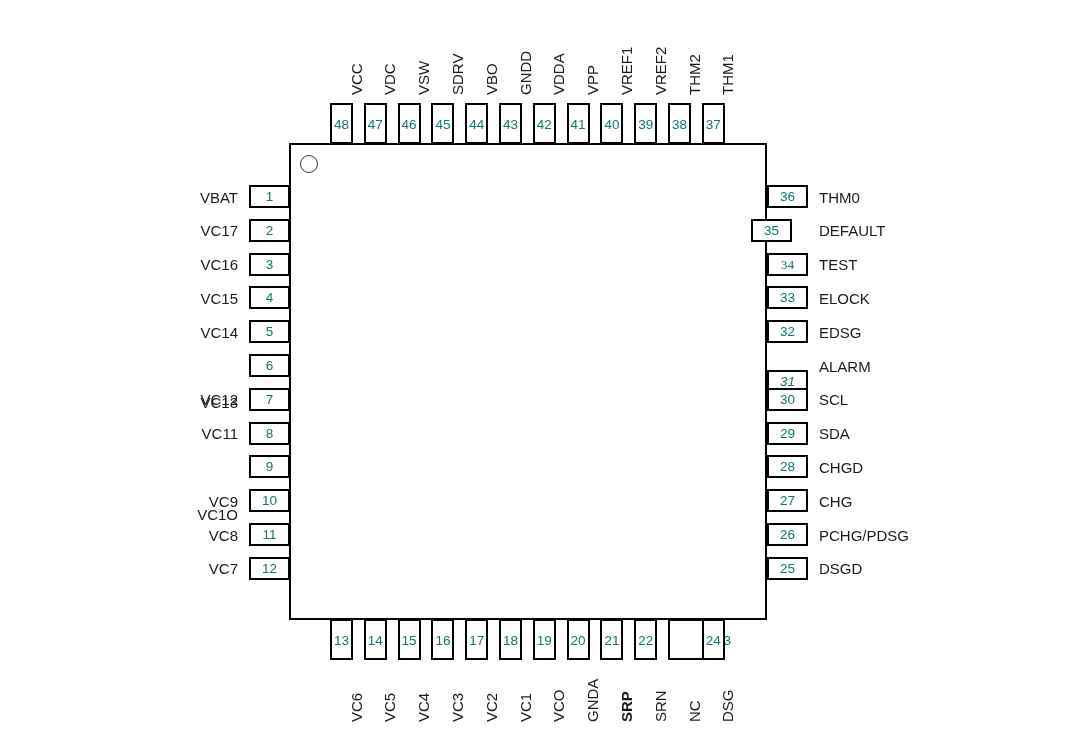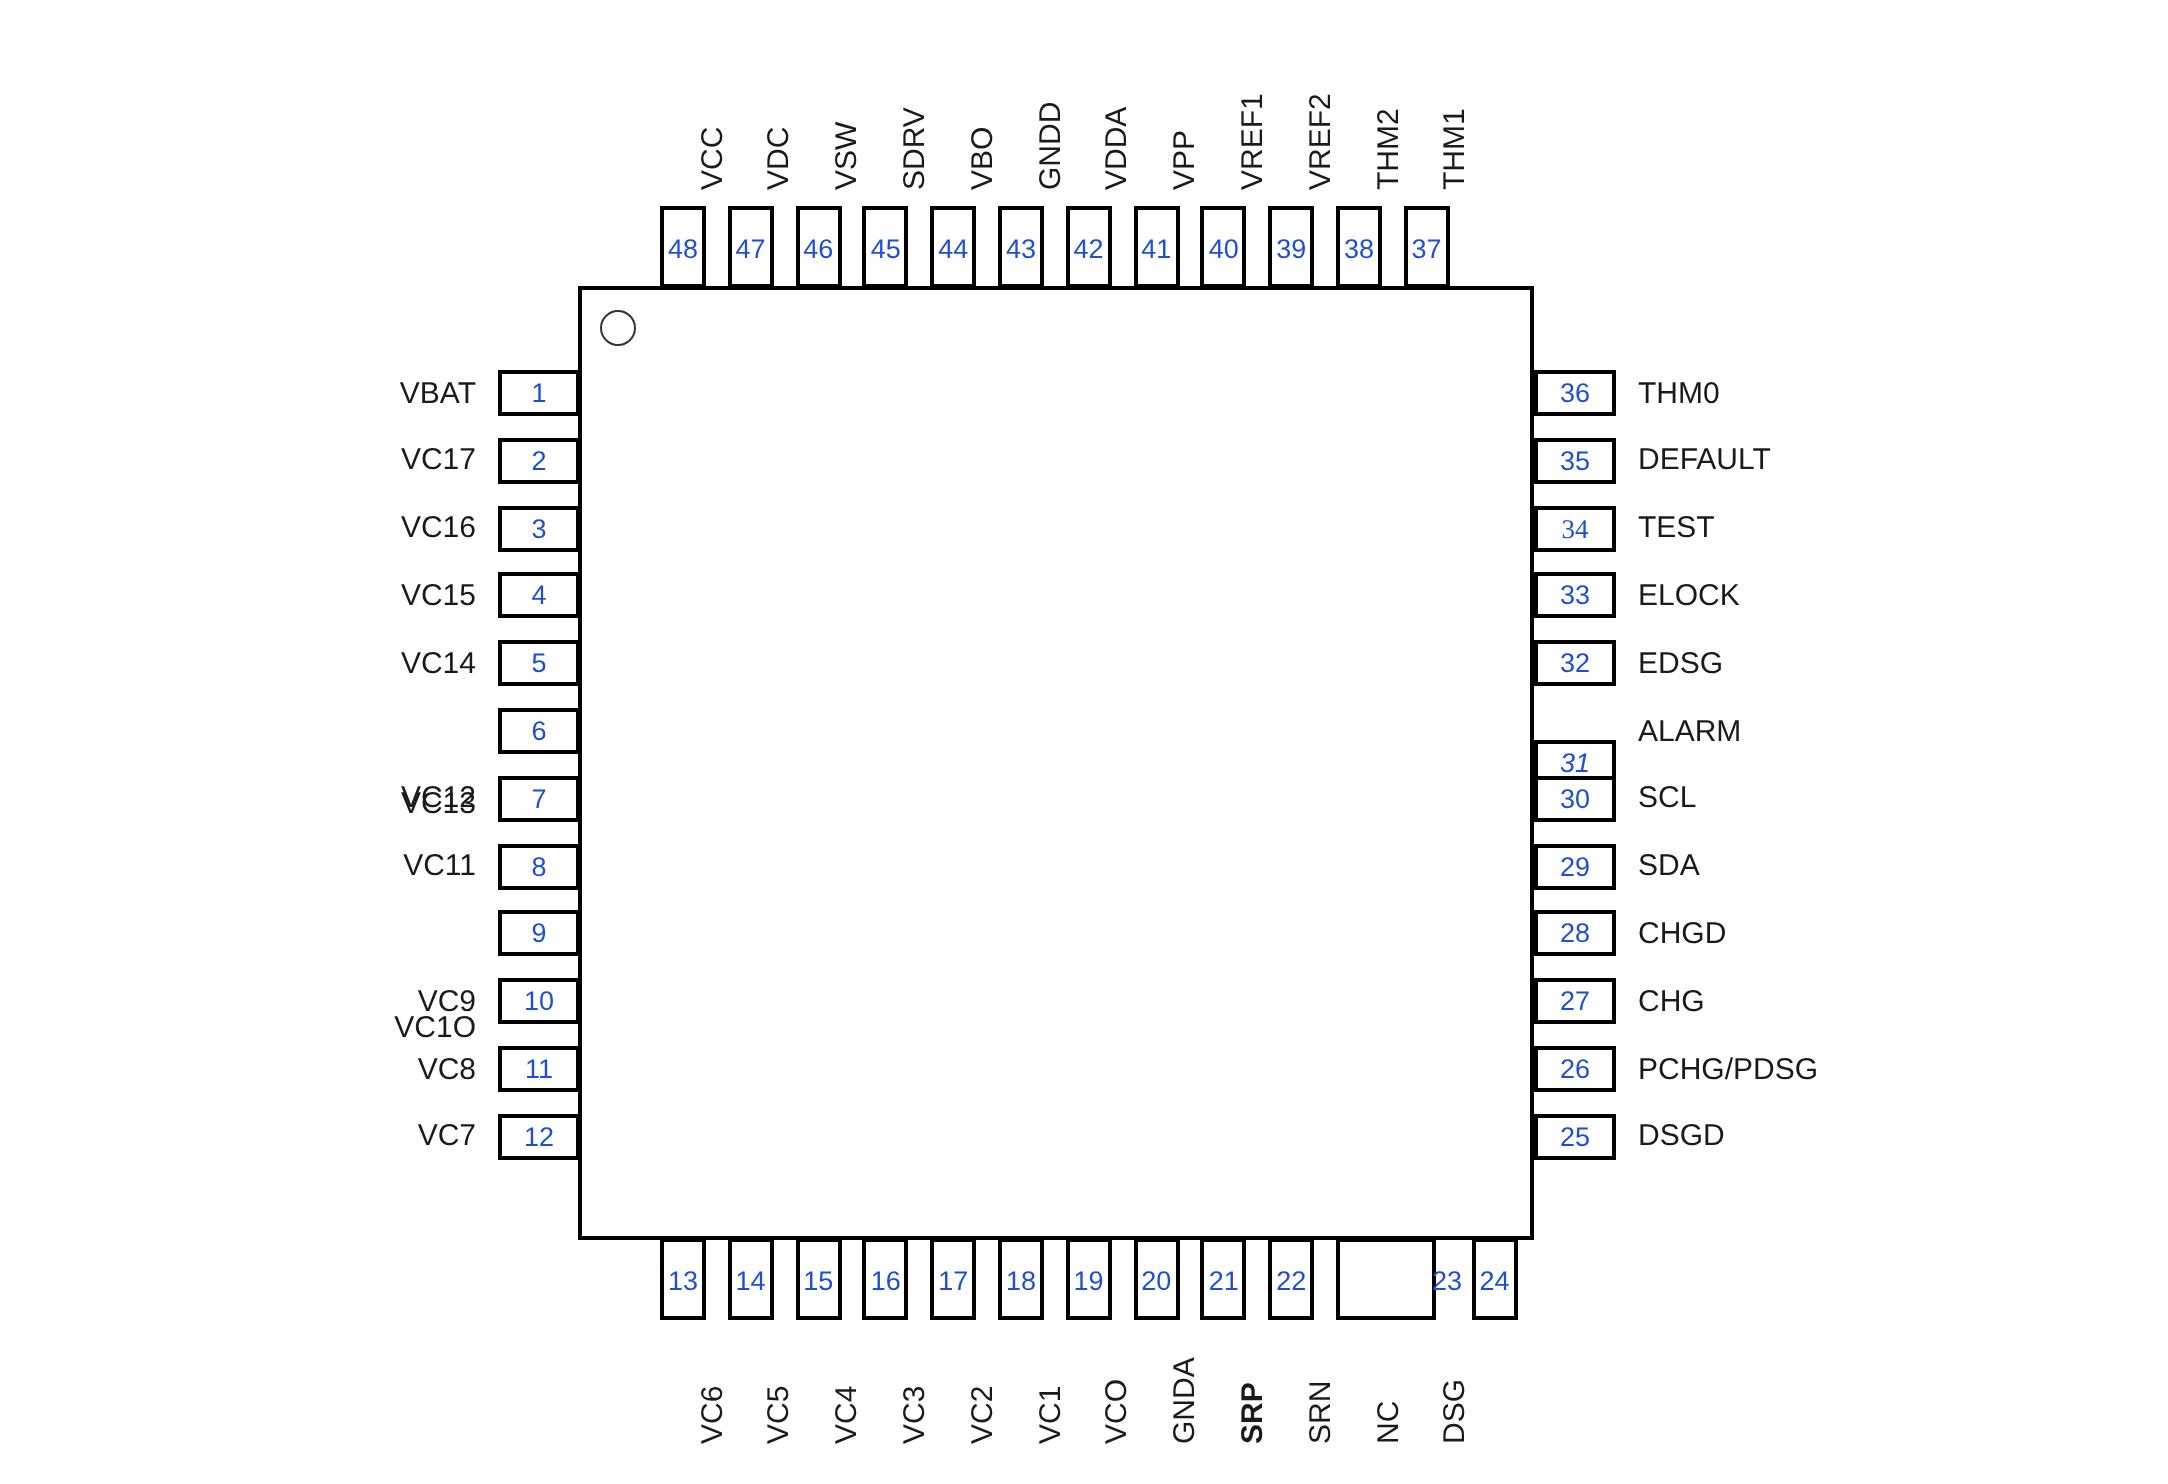--- a/index.html
+++ b/index.html
@@ -58,21 +58,21 @@
     color: #111111;
   }
 
   
   .pad {
     position: absolute;
     border: 2.2px solid #000000;
     background: #ffffff;
     box-sizing: border-box;
     text-align: center;
-    color: #1d4ed8;
+    color: #0f766e;
     font-size: 13.5px;
   }
   .pad.vert {           
     width: 23px;
     height: 41px;
     line-height: 39px;
   }
   .pad.horz {           
     width: 41px;
     height: 23px;
@@ -150,21 +150,21 @@
       <div class="pad vert" style="left: 532.8px; top: 619px;">19</div>
       <div class="lbl rot" style="left: 550.3px; top: 722px;">VCO</div>
       <div class="pad vert" style="left: 566.6px; top: 619px;">20</div>
       <div class="lbl rot" style="left: 584.1px; top: 722px;">GNDA</div>
       <div class="pad vert" style="left: 600.4px; top: 619px;">21</div>
       <div class="lbl rot bold" style="left: 617.9px; top: 722px;">SRP</div>
       <div class="pad vert" style="left: 634.2px; top: 619px;">22</div>
       <div class="lbl rot" style="left: 651.7px; top: 722px;">SRN</div>
       <div class="pad vert" style="left: 668px; top: 619px; padding-left: 46px;">23</div>
       <div class="lbl rot" style="left: 685.5px; top: 722px;">NC</div>
-      <div class="pad vert" style="left: 701.8px; top: 619px; margin-left: 34px;">24</div>
+      <div class="pad vert" style="left: 701.8px; top: 619px;">24</div>
       <div class="lbl rot" style="left: 719.3px; top: 722px;">DSG</div>
       <div class="pad horz" style="left: 249px; top: 185px;">1</div>
       <div class="lbl left" style="left: 120px; width: 118px; top: 196.5px;">VBAT</div>
       <div class="pad horz" style="left: 249px; top: 218.8px;">2</div>
       <div class="lbl left" style="left: 120px; width: 118px; top: 230.3px;">VC17</div>
       <div class="pad horz" style="left: 249px; top: 252.6px;">3</div>
       <div class="lbl left" style="left: 120px; width: 118px; top: 264.1px;">VC16</div>
       <div class="pad horz" style="left: 249px; top: 286.4px;">4</div>
       <div class="lbl left" style="left: 120px; width: 118px; top: 297.9px;">VC15</div>
       <div class="pad horz" style="left: 249px; top: 320.2px;">5</div>
@@ -178,21 +178,21 @@
       <div class="pad horz" style="left: 249px; top: 455.4px;">9</div>
       <div class="lbl left" style="left: 120px; width: 118px; top: 486px; margin-top: 28px;">VC1O</div>
       <div class="pad horz" style="left: 249px; top: 489.2px; text-align: center;">10</div>
       <div class="lbl left" style="left: 120px; width: 118px; top: 500.7px;">VC9</div>
       <div class="pad horz" style="left: 249px; top: 523px;">11</div>
       <div class="lbl left" style="left: 120px; width: 118px; top: 534.5px;">VC8</div>
       <div class="pad horz" style="left: 249px; top: 556.8px;">12</div>
       <div class="lbl left" style="left: 120px; width: 118px; top: 568.3px;">VC7</div>
       <div class="pad horz" style="left: 767px; top: 185px;">36</div>
       <div class="lbl right" style="left: 819px; top: 196.5px;">THM0</div>
-      <div class="pad horz" style="left: 767px; top: 218.8px;">35</div>
+      <div class="pad horz" style="left: 751px; top: 218.8px;">35</div>
       <div class="lbl right" style="left: 819px; top: 230.3px;">DEFAULT</div>
       <div class="pad horz" style="left: 767px; top: 252.6px; font-family: Liberation Serif, serif;">34</div>
       <div class="lbl right" style="left: 819px; top: 264.1px;">TEST</div>
       <div class="pad horz" style="left: 767px; top: 286.4px;">33</div>
       <div class="lbl right" style="left: 819px; top: 297.9px;">ELOCK</div>
       <div class="pad horz" style="left: 767px; top: 320.2px;">32</div>
       <div class="lbl right" style="left: 819px; top: 331.7px;">EDSG</div>
       <div class="pad horz" style="left: 767px; top: 370px; font-style: italic;">31</div>
       <div class="lbl right" style="left: 819px; top: 365.5px;">ALARM</div>
       <div class="pad horz" style="left: 767px; top: 387.8px;">30</div>

